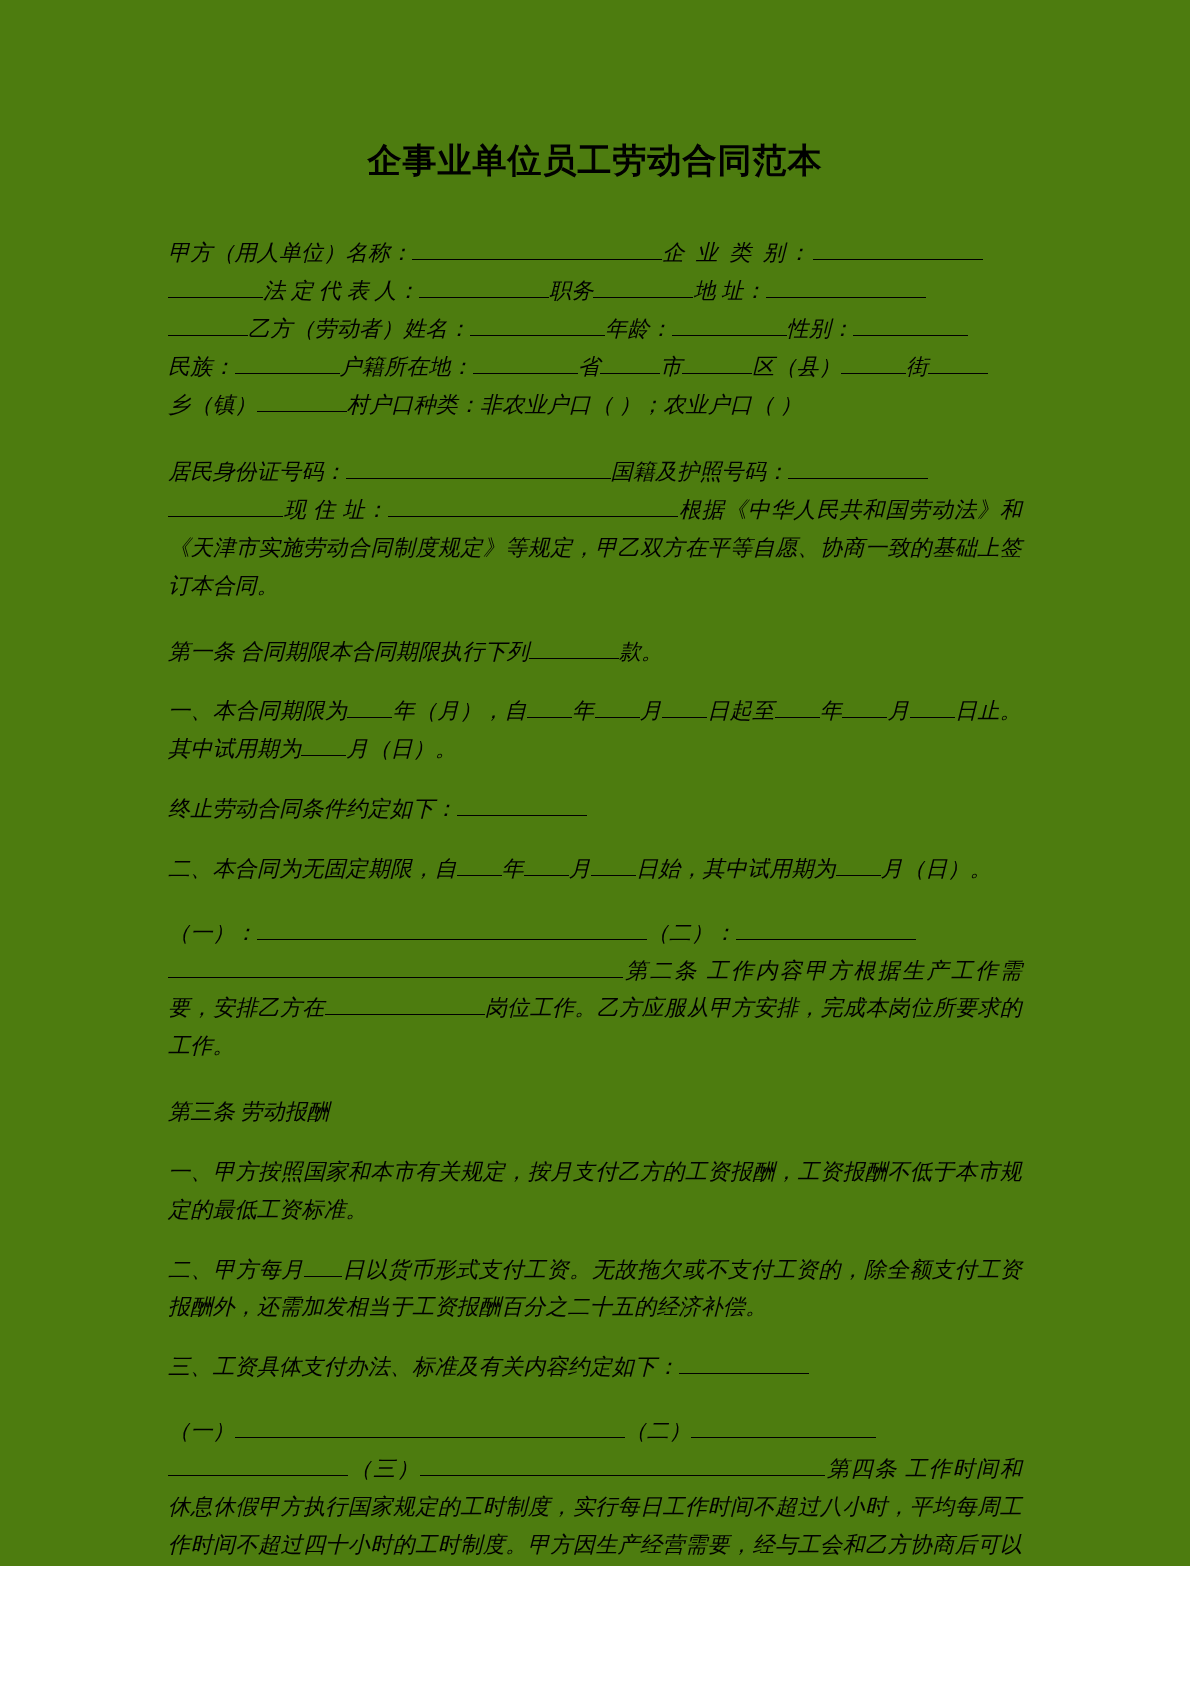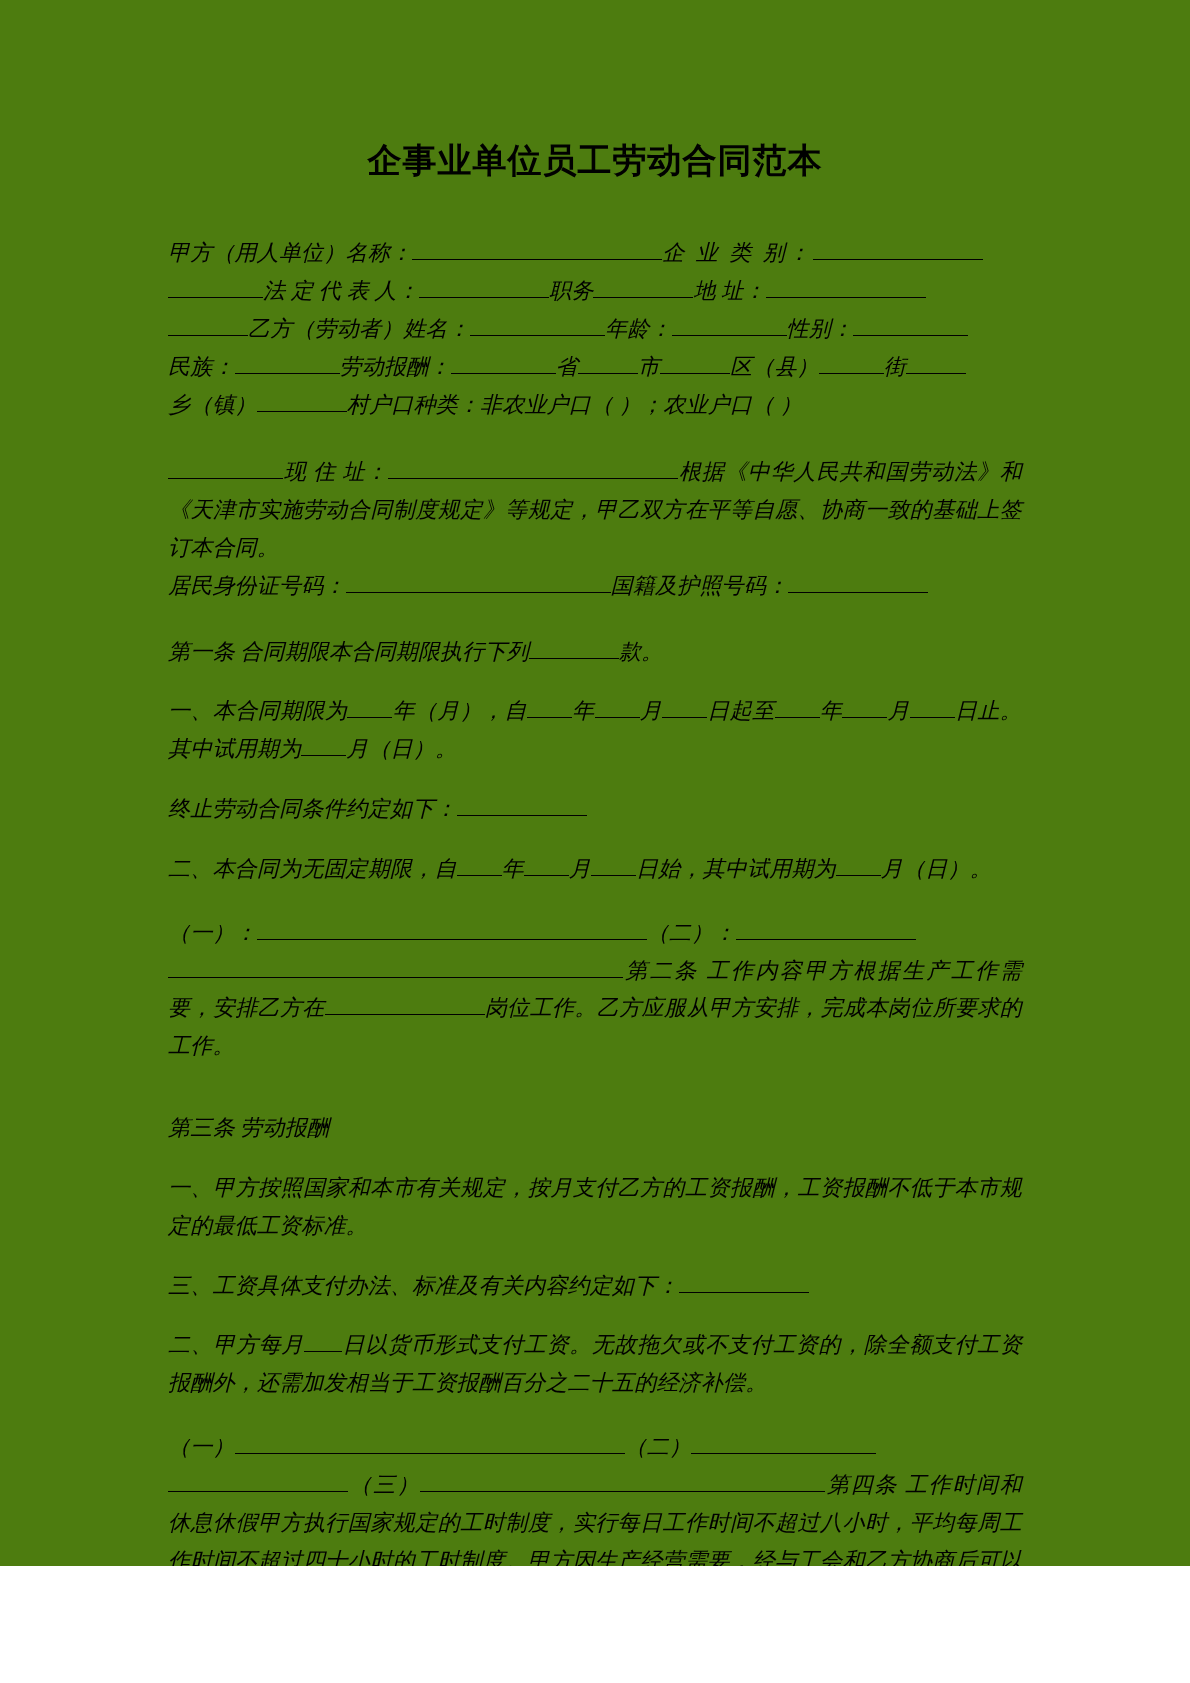--- a/index.html
+++ b/index.html
@@ -57,48 +57,48 @@
 <body>
 
 <div class="page">
 
   <h1 class="doc-title">企事业单位员工劳动合同范本</h1>
 
   <div class="group">
     <div class="para blk"><span>甲方（用人单位）名称：</span><span class="u" style="width:250px"></span><span class="sp1">企 业 类 别：</span><span class="u" style="width:170px"></span></div>
     <div class="para blk"><span class="u" style="width:95px"></span><span>法 定 代 表 人：</span><span class="u" style="width:130px"></span><span>职务</span><span class="u" style="width:100px"></span><span>地  址：</span><span class="u" style="width:160px"></span></div>
     <div class="para blk"><span class="u" style="width:80px"></span><span>乙方（劳动者）姓名：</span><span class="u" style="width:135px"></span><span>年龄：</span><span class="u" style="width:115px"></span><span>性别：</span><span class="u" style="width:115px"></span></div>
-    <div class="para blk"><span>民族：</span><span class="u" style="width:105px"></span><span>劳动报酬：</span><span class="u" style="width:105px"></span><span>省</span><span class="u" style="width:60px"></span><span>市</span><span class="u" style="width:70px"></span><span>区（县）</span><span class="u" style="width:65px"></span><span>街</span><span class="u" style="width:60px"></span></div>
+    <div class="para blk"><span>民族：</span><span class="u" style="width:105px"></span><span>户籍所在地：</span><span class="u" style="width:105px"></span><span>省</span><span class="u" style="width:60px"></span><span>市</span><span class="u" style="width:70px"></span><span>区（县）</span><span class="u" style="width:65px"></span><span>街</span><span class="u" style="width:60px"></span></div>
     <div class="para blk"><span>乡（镇）</span><span class="u" style="width:90px"></span><span>村户口种类：非农业户口（ ）；农业户口（ ）</span></div>
   </div>
 
   <div class="group" style="margin-top:30px">
+    <div class="para blk"><span>居民身份证号码：</span><span class="u" style="width:265px"></span><span>国籍及护照号码：</span><span class="u" style="width:140px"></span></div>
     <div class="para blk"><span class="u" style="width:115px"></span><span>现 住 址：</span><span class="u" style="width:290px"></span><span>根据《中华人民共和国劳动法》和《天津市实施劳动合同制度规定》等规定，甲乙双方在平等自愿、协商一致的基础上签订本合同。</span></div>
-    <div class="para blk"><span>居民身份证号码：</span><span class="u" style="width:265px"></span><span>国籍及护照号码：</span><span class="u" style="width:140px"></span></div>
   </div>
 
   <div class="para" style="margin-top:28px"><span>第一条  合同期限本合同期限执行下列</span><span class="u" style="width:90px"></span><span>款。</span></div>
 
   <div class="para"><span>一、本合同期限为</span><span class="u" style="width:45px"></span><span>年（月），自</span><span class="u" style="width:45px"></span><span>年</span><span class="u" style="width:45px"></span><span>月</span><span class="u" style="width:45px"></span><span>日起至</span><span class="u" style="width:45px"></span><span>年</span><span class="u" style="width:45px"></span><span>月</span><span class="u" style="width:45px"></span><span>日止。其中试用期为</span><span class="u" style="width:45px"></span><span>月（日）。</span></div>
 
   <div class="para"><span>终止劳动合同条件约定如下：</span><span class="u" style="width:130px"></span></div>
 
   <div class="para"><span>二、本合同为无固定期限，自</span><span class="u" style="width:45px"></span><span>年</span><span class="u" style="width:45px"></span><span>月</span><span class="u" style="width:45px"></span><span>日始，其中试用期为</span><span class="u" style="width:45px"></span><span>月（日）。</span></div>
 
   <div class="group" style="margin-top:26px">
     <div class="para blk"><span>（一）：</span><span class="u" style="width:390px"></span><span>（二）：</span><span class="u" style="width:180px"></span></div>
     <div class="para blk"><span class="u" style="width:455px"></span><span>第二条  工作内容甲方根据生产工作需要，安排乙方在</span><span class="u" style="width:160px"></span><span>岗位工作。乙方应服从甲方安排，完成本岗位所要求的工作。</span></div>
   </div>
 
-  <div class="para" style="margin-top:44px">第三条  劳动报酬</div>
+  <div class="para" style="margin-top:28px">第三条  劳动报酬</div>
 
   <div class="para">一、甲方按照国家和本市有关规定，按月支付乙方的工资报酬，工资报酬不低于本市规定的最低工资标准。</div>
 
+  <div class="para"><span>二、甲方每月</span><span class="u" style="width:38px"></span><span>日以货币形式支付工资。无故拖欠或不支付工资的，除全额支付工资报酬外，还需加发相当于工资报酬百分之二十五的经济补偿。</span></div>
+
   <div class="para"><span>三、工资具体支付办法、标准及有关内容约定如下：</span><span class="u" style="width:130px"></span></div>
-
-  <div class="para"><span>二、甲方每月</span><span class="u" style="width:38px"></span><span>日以货币形式支付工资。无故拖欠或不支付工资的，除全额支付工资报酬外，还需加发相当于工资报酬百分之二十五的经济补偿。</span></div>
 
   <div class="group" style="margin-top:26px">
     <div class="para blk"><span>（一）</span><span class="u" style="width:390px"></span><span>（二）</span><span class="u" style="width:185px"></span></div>
     <div class="para blk"><span class="u" style="width:180px"></span><span>（三）</span><span class="u" style="width:405px"></span><span>第四条  工作时间和休息休假甲方执行国家规定的工时制度，实行每日工作时间不超过八小时，平均每周工作时间不超过四十小时的工时制度。甲方因生产经营需要，经与工会和乙方协商后可以延长工作时间，一般每日不超过一小时；因特殊原因需要延长工作时间的，每日不超过三</span></div>
   </div>
 
 </div>
 
 </body></html>

